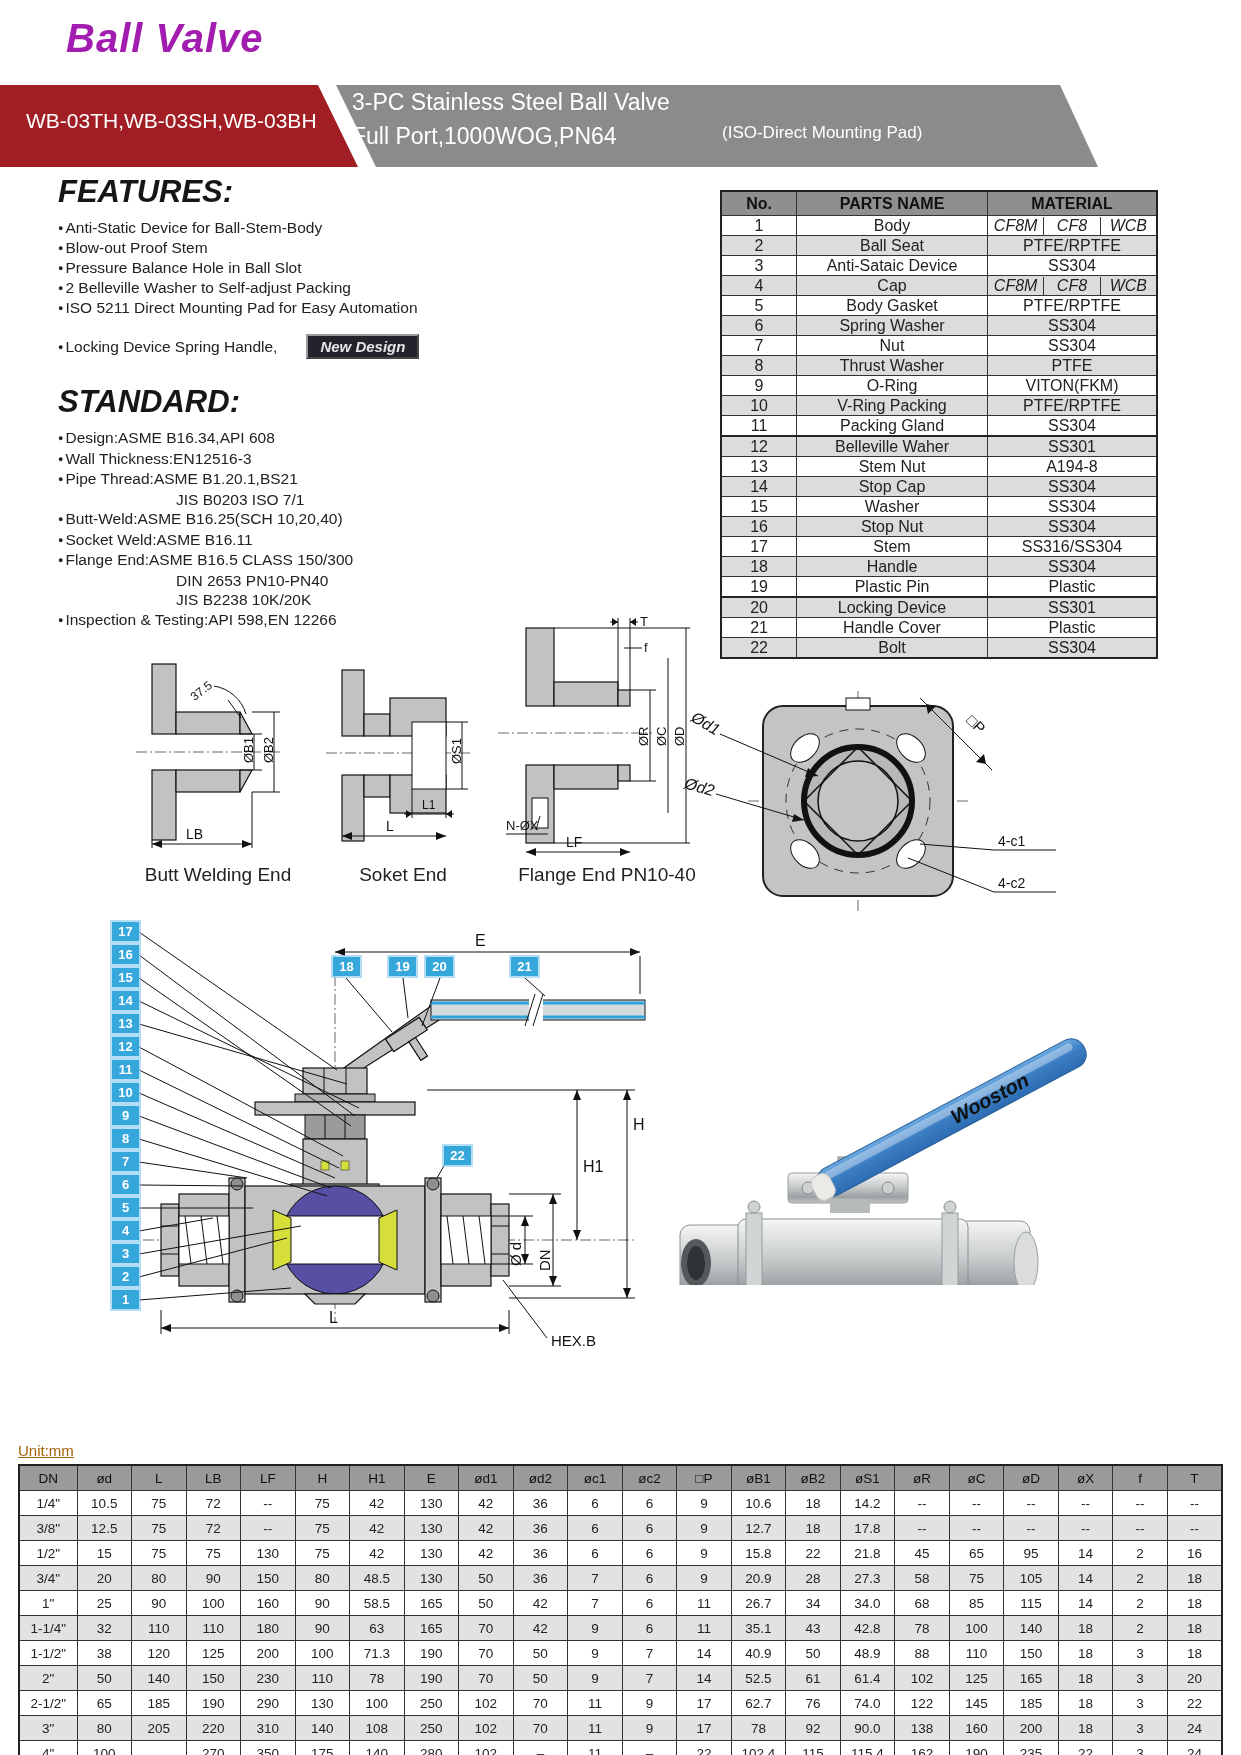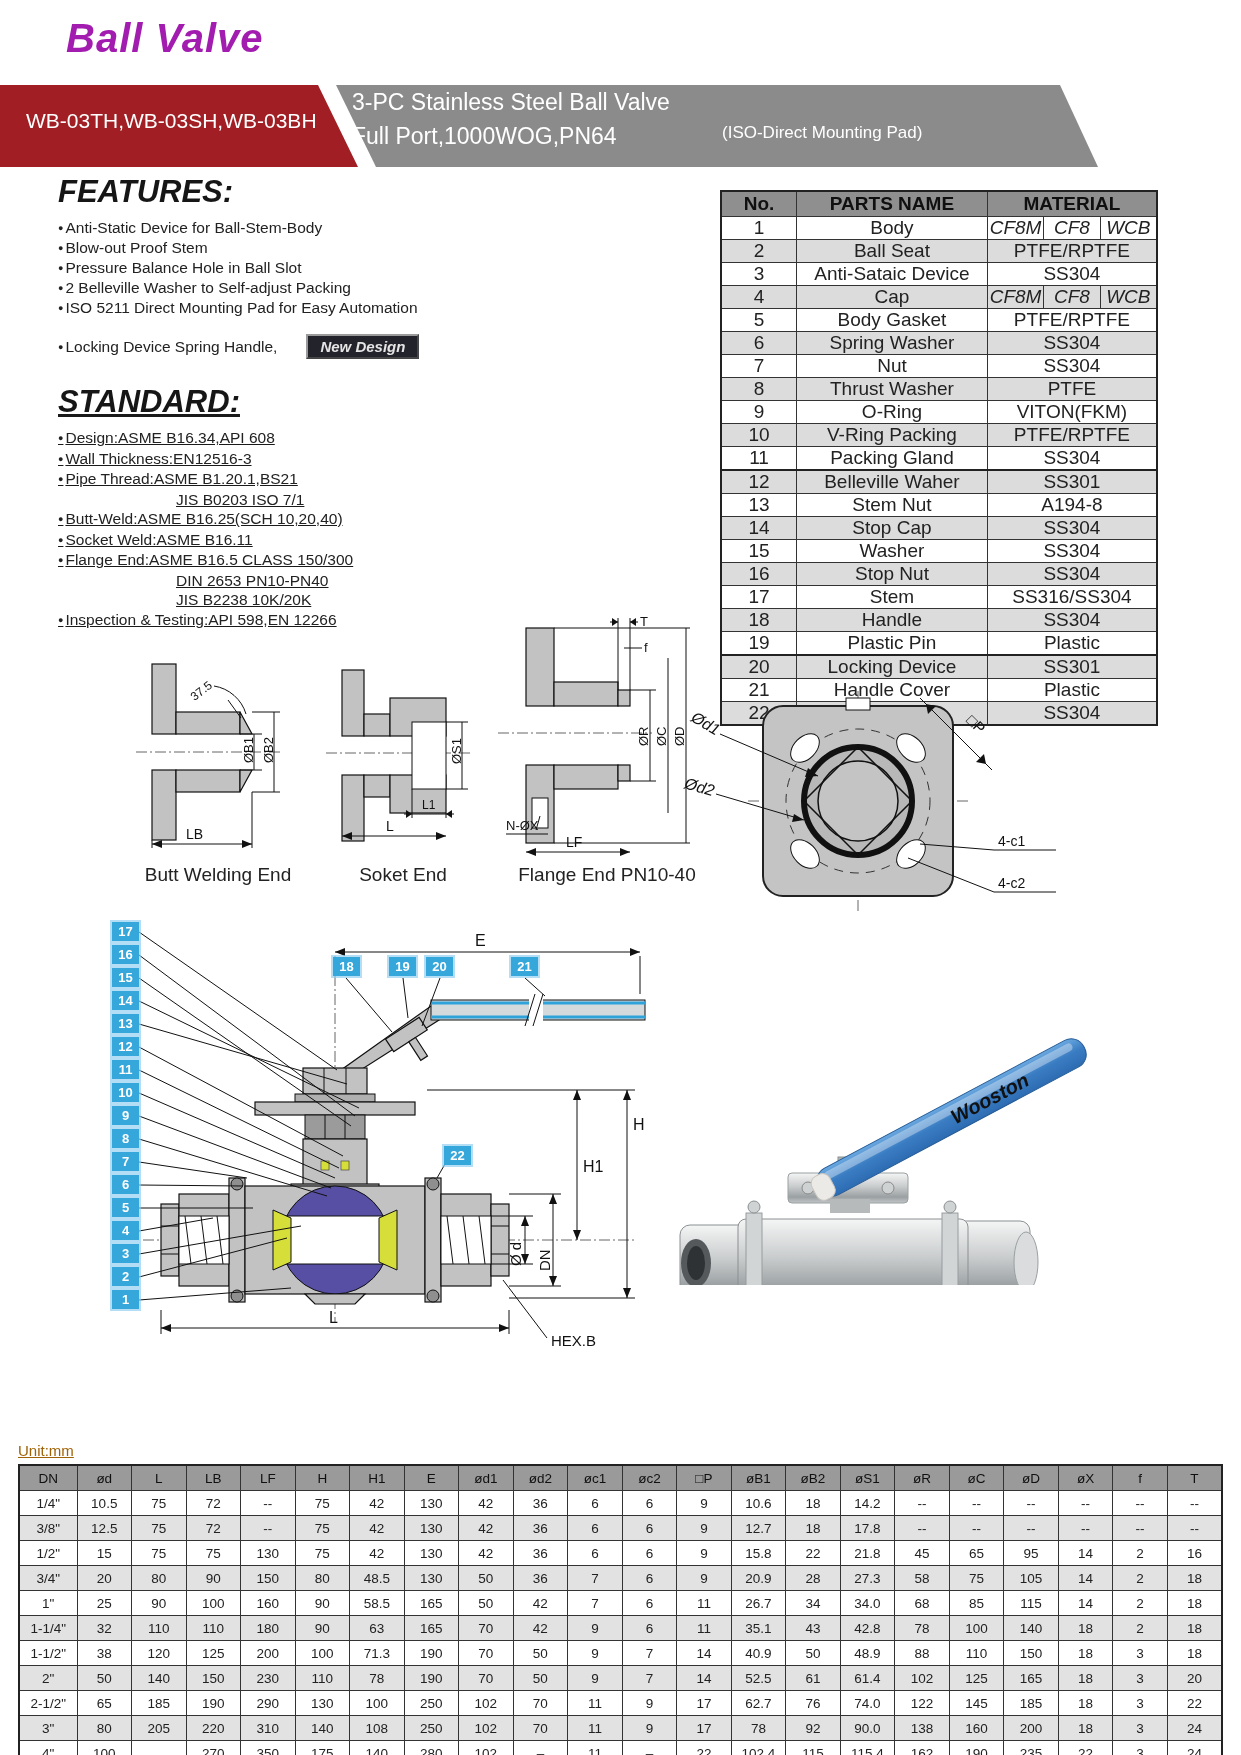--- a/index.html
+++ b/index.html
@@ -12,33 +12,33 @@
   .banner-red{position:absolute;left:0;top:0;width:100%;height:100%;background:#A01E24;
               clip-path:polygon(0 0,318px 0,358px 100%,0 100%);}
   .banner-gray{position:absolute;left:0;top:0;width:100%;height:100%;background:#8B8B8B;
                clip-path:polygon(336px 0,1060px 0,1098px 100%,376px 100%);}
   .models{position:absolute;left:26px;top:24px;color:#fff;font-size:21px;}
   .prod1{position:absolute;left:352px;top:4px;color:#fff;font-size:23px;}
   .prod2{position:absolute;left:352px;top:38px;color:#fff;font-size:23px;}
   .prodnote{position:absolute;left:722px;top:38px;color:#fff;font-size:17px;}
   
   .features{position:absolute;left:58px;top:174px;width:450px;}
-  .standard{position:absolute;left:58px;top:384px;width:450px;text-decoration:underline;}
+  .standard{position:absolute;left:58px;top:384px;width:450px;}
   h2.sect{margin:0 0 8px 0;font-style:italic;font-weight:bold;font-size:31px;color:#161616;}
   .bul{font-size:15.5px;line-height:19px;color:#222;}
   .bul::before{content:"\25CF";font-size:9px;vertical-align:2px;margin-right:2px;}
   .std-line{font-size:15.5px;line-height:19.5px;color:#222;}
   .std-line.indent{padding-left:118px;}
   .std-line.bullet::before{content:"\25CF";font-size:9px;vertical-align:2px;margin-right:2px;}
   .lockline{margin-top:16px;display:flex;align-items:center;gap:29px;}
   .badge{background:#23232b;border:2px outset #9a9a9a;color:#e5e5e5;
          font-style:italic;font-weight:bold;font-size:15px;padding:2px 12px;}
   
   table.parts{position:absolute;left:720px;top:190px;width:438px;border-collapse:collapse;
-              font-size:19px;border:2px solid #222;}
+              font-size:16px;border:2px solid #222;}
   table.parts th{background:#8f8f8f;border:1px solid #333;height:21px;font-weight:bold;color:#101010;}
   table.parts td{border:1px solid #333;height:19px;text-align:center;padding:0;color:#222;}
   table.parts tr.alt td{background:#dcdcdc;}
   table.parts tr.thick td{border-top:2px solid #222;}
   .matsplit{display:flex;width:100%;}
   .matsplit span{flex:1;border-left:1px solid #333;font-style:italic;}
   .matsplit span:first-child{border-left:none;}
   
   .cap{position:absolute;font-size:19px;color:#222;text-align:center;}
   svg .gry{fill:#c2c2c2;stroke:#111;stroke-width:1.2;}

